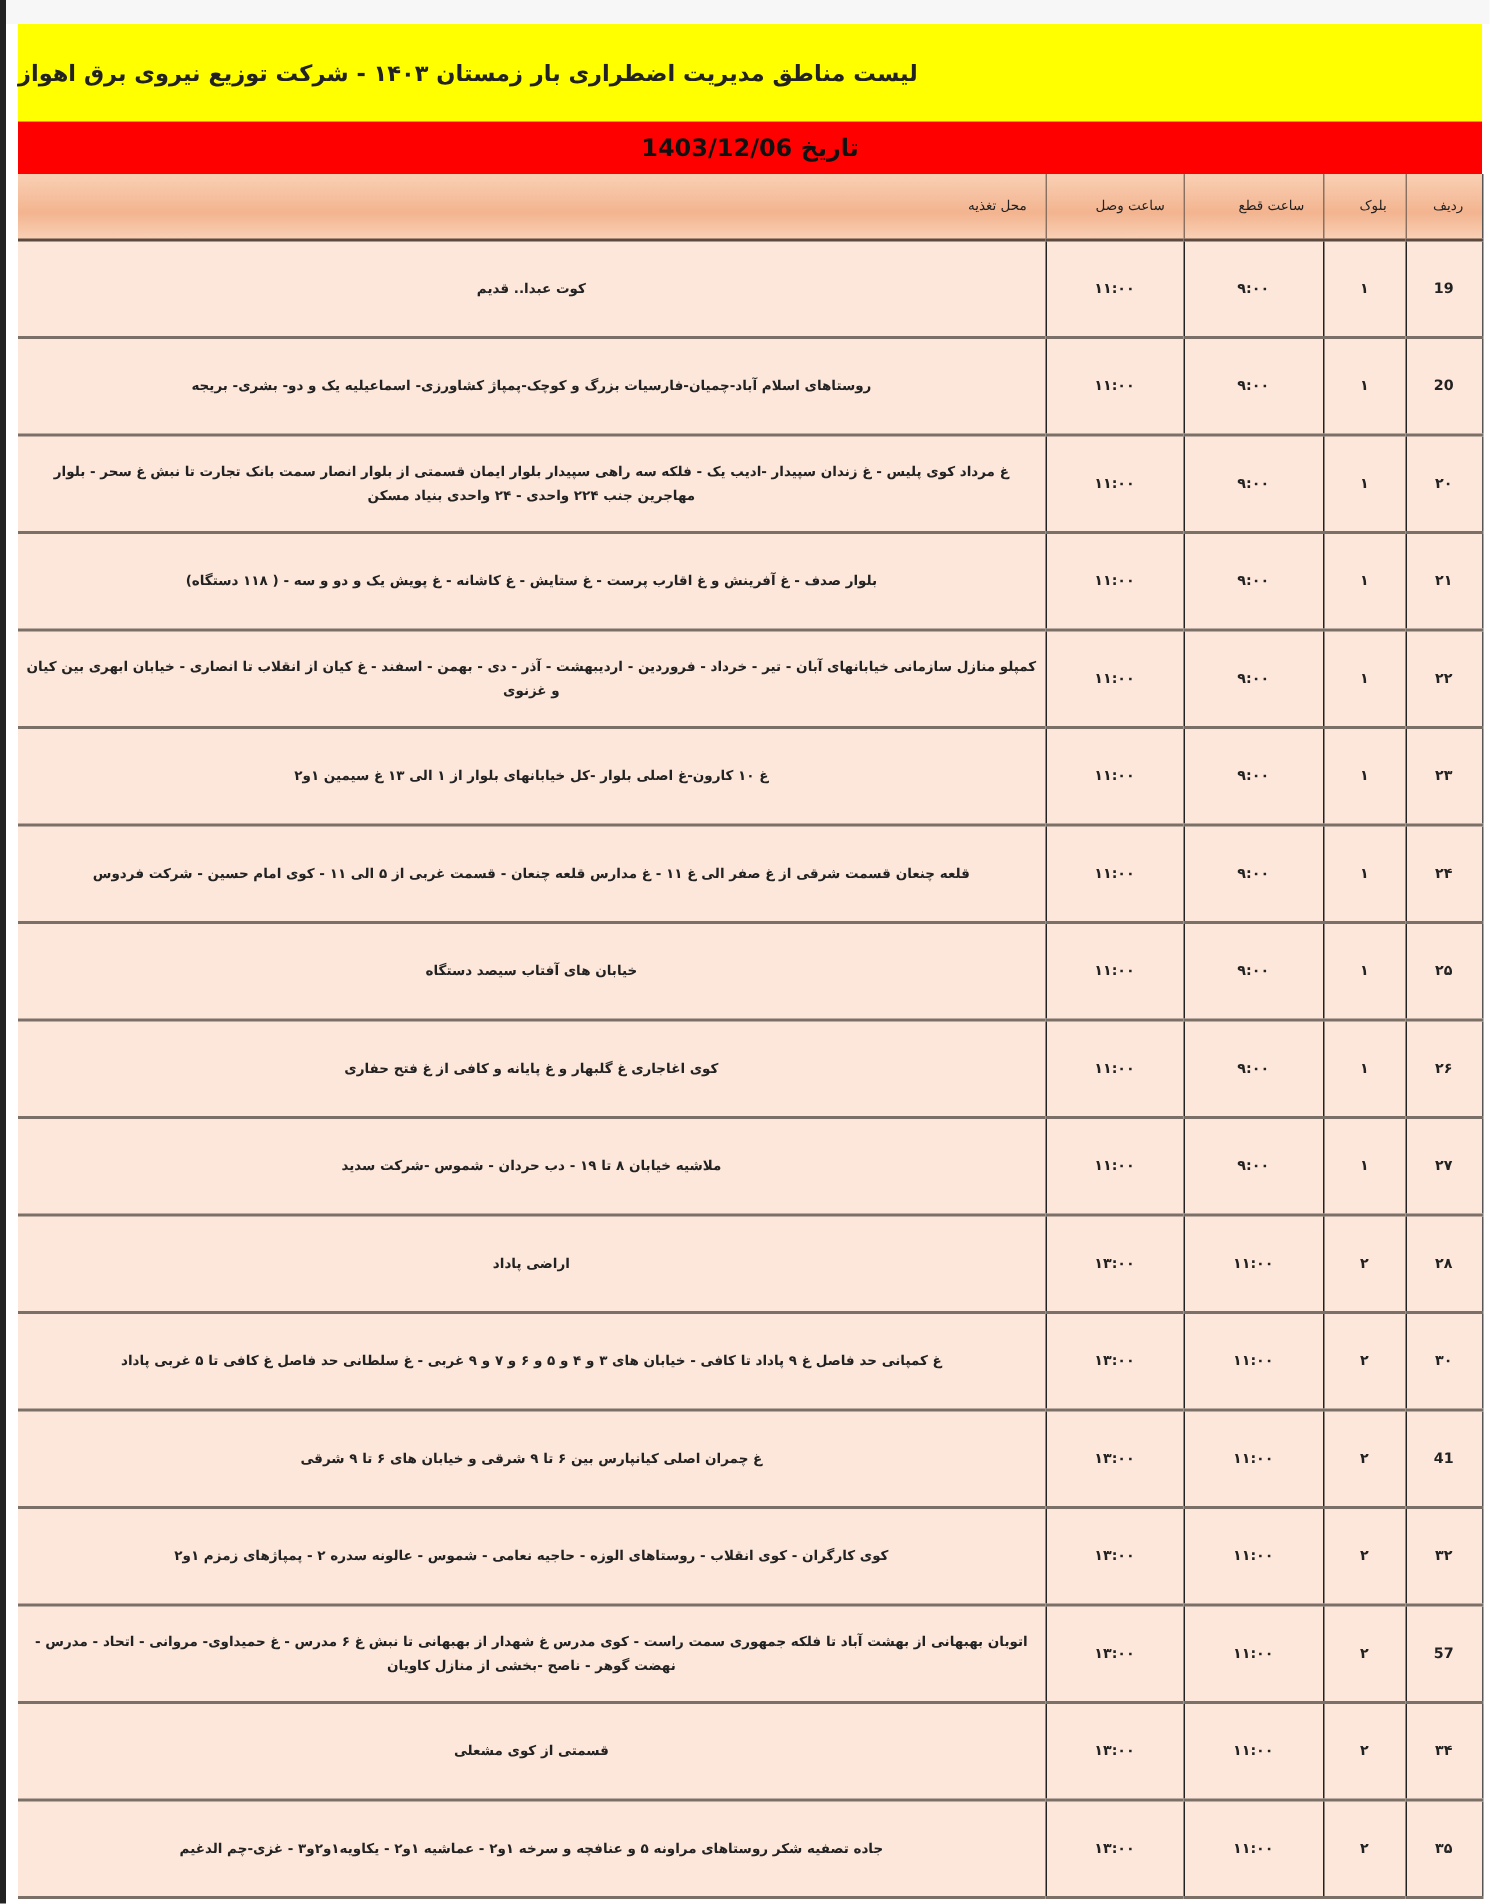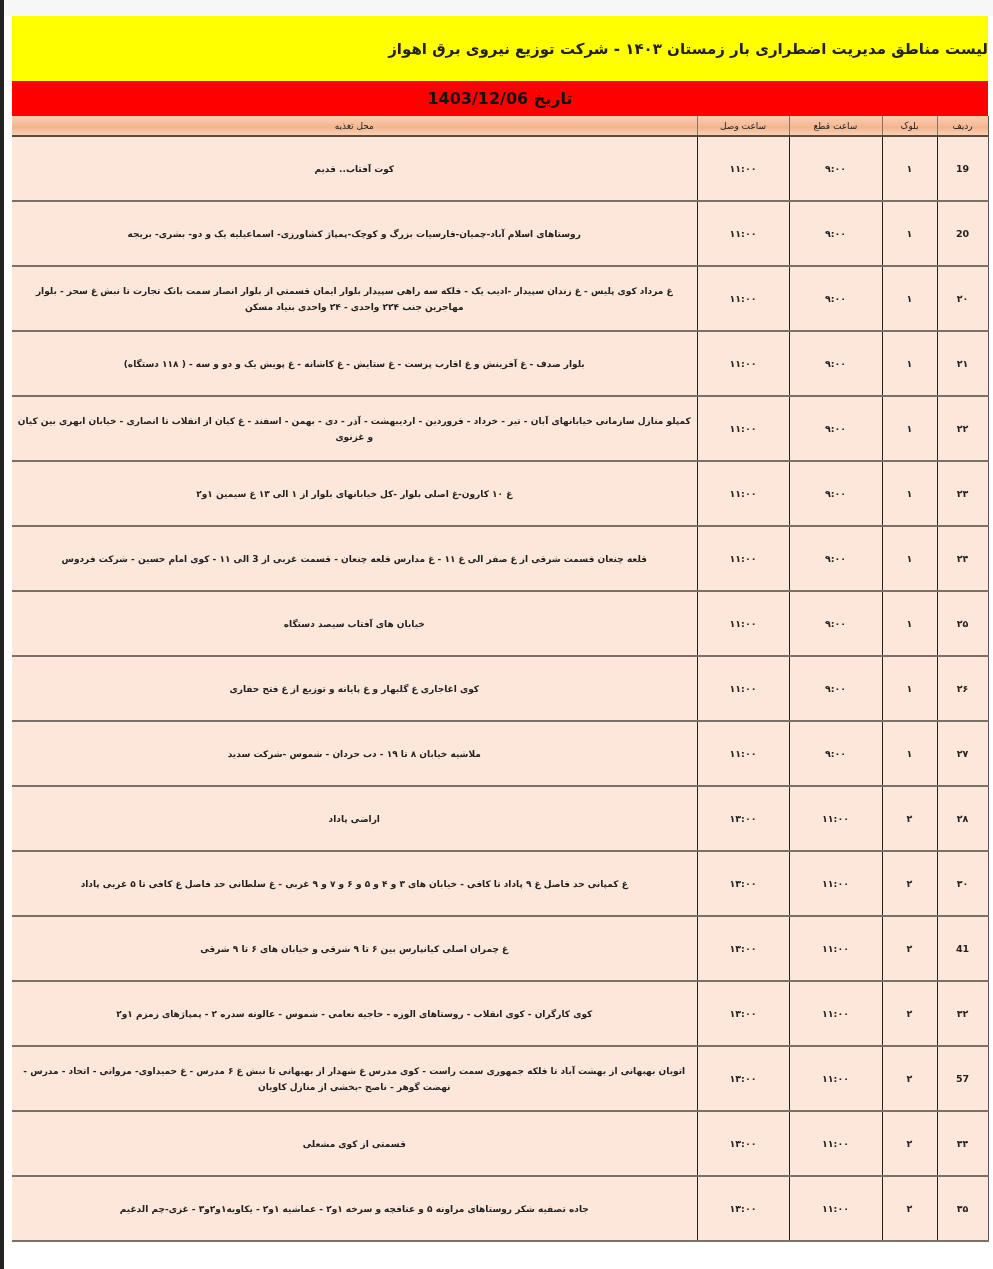--- a/index.html
+++ b/index.html
@@ -4,32 +4,32 @@
 <style>
   html, body { margin:0; padding:0; }
   body {
     width:993px; height:1269px; background:#ffffff; position:relative; overflow:hidden;
     font-family:"DejaVu Sans", sans-serif;
   }
   .left-bar { position:absolute; left:0; top:0; width:4px; height:1269px; background:#222; }
   .top-strip { position:absolute; left:4px; top:0; right:0; height:16px; background:#f7f7f7; }
   .sheet { position:absolute; left:12px; top:16px; width:976px; }
   .title-band {
-    height:65px; background:#ffff00; display:flex; align-items:center; justify-content:flex-start;
+    height:65px; background:#ffff00; display:flex; align-items:center; justify-content:flex-end;
     direction:rtl; font-weight:bold; font-size:15px; color:#222;
   }
   .date-band {
     height:35px; background:#ff0000; display:flex; align-items:center; justify-content:center;
     direction:rtl; font-weight:bold; font-size:16px; color:#111;
   }
   table { border-collapse:collapse; width:976px; table-layout:fixed; direction:rtl; }
   th {
     height:19px; font-size:9px; font-weight:normal; color:#222;
     background:linear-gradient(#f9d0b5, #f3b48f 60%, #f9d0b5);
-    border-left:1px solid #8a7060; border-bottom:2px solid #5a4a40; padding:0;
+    border-left:1px solid #8a7060; border-bottom:2px solid #5a4a40; padding:12px;text-align:right;
   }
   td {
     height:63px; background:#fde6da; border-bottom:2px solid #7a7068;
     border-left:1px solid #222; text-align:center; font-size:9.5px; font-weight:bold; color:#222;
     padding:0 4px; line-height:16px;
   }
   td.desc { font-size:9px; }
   td:last-child, th:last-child { border-left:none; }
   tr td:first-child, tr th:first-child { border-right:1px solid #555; }
 </style>
@@ -62,21 +62,21 @@
         <th>ساعت وصل</th>
         <th>محل تغذیه</th>
       </tr>
     </thead>
     <tbody id="tbody">
         <tr>
           <td>19</td>
           <td>۱</td>
           <td>۹:۰۰</td>
           <td>۱۱:۰۰</td>
-          <td class="desc">کوت آفتاب.. قدیم</td>
+          <td class="desc">کوت عبدا.. قدیم</td>
         </tr>
         <tr>
           <td>20</td>
           <td>۱</td>
           <td>۹:۰۰</td>
           <td>۱۱:۰۰</td>
           <td class="desc">روستاهای اسلام آباد-چمیان-فارسیات بزرگ و کوچک-پمپاژ کشاورزی- اسماعیلیه یک و دو- بشری- بریجه</td>
         </tr>
         <tr>
           <td>۲۰</td>
@@ -104,35 +104,35 @@
           <td>۱</td>
           <td>۹:۰۰</td>
           <td>۱۱:۰۰</td>
           <td class="desc">غ ۱۰ کارون-غ اصلی بلوار -کل خیابانهای بلوار از ۱ الی ۱۳ غ سیمین ۱و۲</td>
         </tr>
         <tr>
           <td>۲۴</td>
           <td>۱</td>
           <td>۹:۰۰</td>
           <td>۱۱:۰۰</td>
-          <td class="desc">قلعه چنعان قسمت شرقی از غ صفر الی غ ۱۱ - غ مدارس قلعه چنعان - قسمت غربی از 3 الی ۱۱ - کوی امام حسین - شرکت فردوس</td>
+          <td class="desc">قلعه چنعان قسمت شرقی از غ صفر الی غ ۱۱ - غ مدارس قلعه چنعان - قسمت غربی از ۵ الی ۱۱ - کوی امام حسین - شرکت فردوس</td>
         </tr>
         <tr>
           <td>۲۵</td>
           <td>۱</td>
           <td>۹:۰۰</td>
           <td>۱۱:۰۰</td>
           <td class="desc">خیابان های آفتاب سیصد دستگاه</td>
         </tr>
         <tr>
           <td>۲۶</td>
           <td>۱</td>
           <td>۹:۰۰</td>
           <td>۱۱:۰۰</td>
-          <td class="desc">کوی اغاجاری غ گلبهار و غ پایانه و توزیع از غ فتح حفاری</td>
+          <td class="desc">کوی اغاجاری غ گلبهار و غ پایانه و کافی از غ فتح حفاری</td>
         </tr>
         <tr>
           <td>۲۷</td>
           <td>۱</td>
           <td>۹:۰۰</td>
           <td>۱۱:۰۰</td>
           <td class="desc">ملاشیه خیابان ۸ تا ۱۹ - دب حردان - شموس -شرکت سدید</td>
         </tr>
         <tr>
           <td>۲۸</td>

